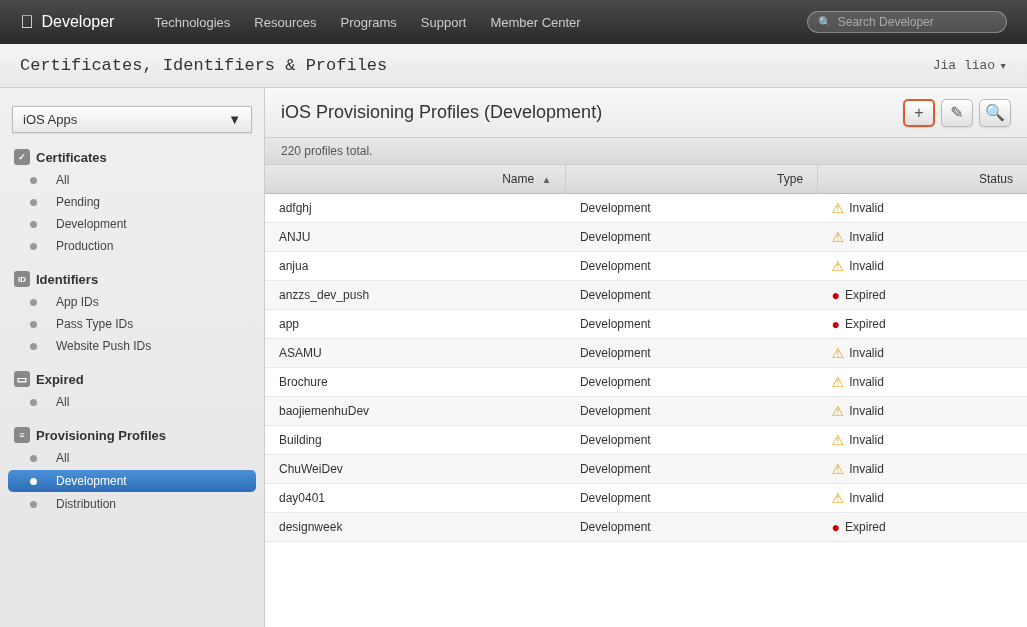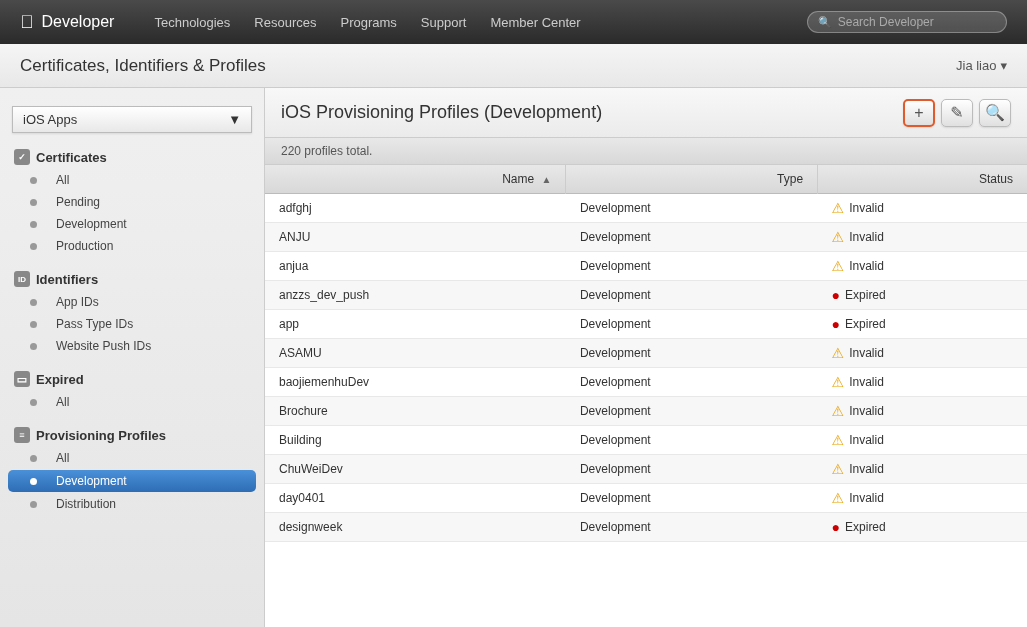--- a/index.html
+++ b/index.html
@@ -39,22 +39,22 @@
     
     #sub-header {
       background: linear-gradient(to bottom, #f5f5f5, #e8e8e8);
       border-bottom: 1px solid #ccc;
       height: 44px;
       display: flex;
       align-items: center;
       padding: 0 20px;
       justify-content: space-between;
     }
-    .sub-header-title { font-size: 17px; font-weight: 400; color: #333; }
-    .user-menu { font-size: 13px; color: #555; cursor: pointer; display: flex; align-items: center; gap: 4px; }
+    .sub-header-title { font-size: 17px; font-weight: 400; color: #333; font-family: Liberation Mono, monospace; }
+    .user-menu { font-size: 13px; color: #555; cursor: pointer; display: flex; align-items: center; gap: 4px; font-family: Liberation Mono, monospace; }
 
     
     #main {
       display: flex;
       height: calc(627px - 44px - 44px);
       background: #fff;
     }
 
     
     #sidebar {
@@ -405,31 +405,31 @@
               <td class="name">ASAMU</td>
               <td>Development</td>
               <td>
                 <div class="status-cell">
                   <span class="status-icon-warning">⚠</span>
                   <span class="status-invalid">Invalid</span>
                 </div>
               </td>
             </tr>
             <tr>
+              <td class="name">Brochure</td>
+              <td>Development</td>
+              <td>
+                <div class="status-cell">
+                  <span class="status-icon-warning">⚠</span>
+                  <span class="status-invalid">Invalid</span>
+                </div>
+              </td>
+            </tr>
+            <tr>
               <td class="name">baojiemenhuDev</td>
-              <td>Development</td>
-              <td>
-                <div class="status-cell">
-                  <span class="status-icon-warning">⚠</span>
-                  <span class="status-invalid">Invalid</span>
-                </div>
-              </td>
-            </tr>
-            <tr>
-              <td class="name">Brochure</td>
               <td>Development</td>
               <td>
                 <div class="status-cell">
                   <span class="status-icon-warning">⚠</span>
                   <span class="status-invalid">Invalid</span>
                 </div>
               </td>
             </tr>
             <tr>
               <td class="name">Building</td>

